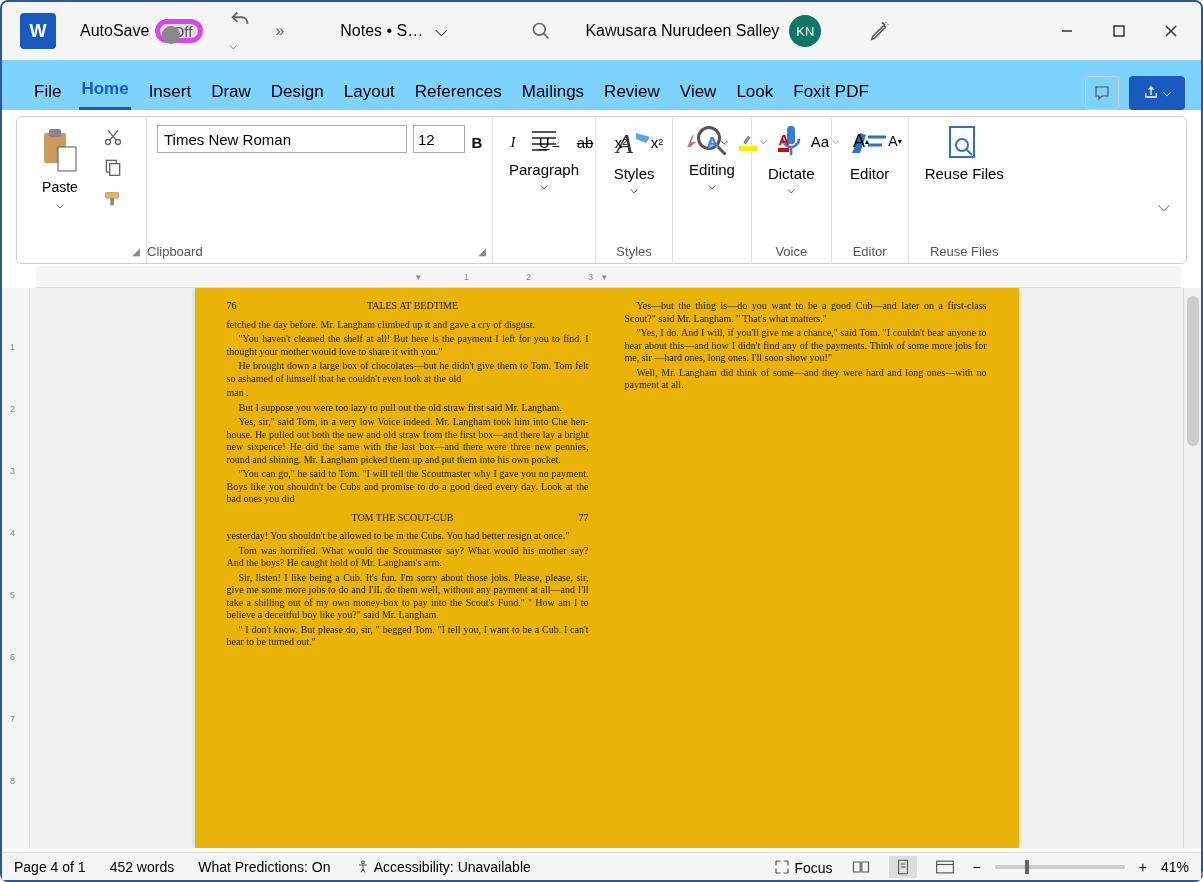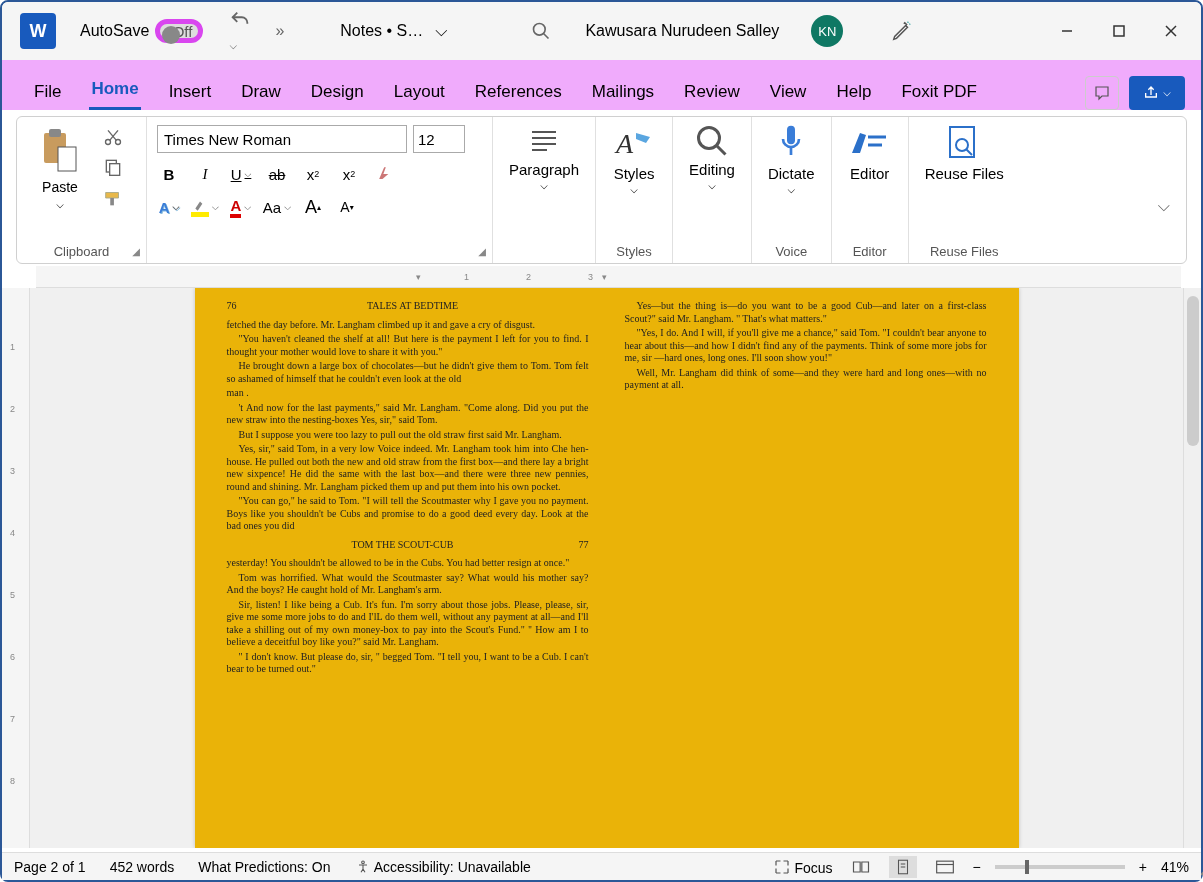--- a/index.html
+++ b/index.html
@@ -9,39 +9,39 @@
 .titlebar { height: 58px; display: flex; align-items: center; background: #f5f5f5; padding: 0 8px; gap: 8px; }
 .word-icon { width: 36px; height: 36px; background: #185abd; color: #fff; display: flex; align-items: center; justify-content: center; font-weight: bold; font-size: 18px; border-radius: 4px; margin-left: 10px; }
 .autosave { display: flex; align-items: center; gap: 6px; margin-left: 16px; font-size: 16px; }
 .toggle { width: 48px; height: 24px; background: #ddd; border-radius: 12px; border: 5px solid #d946ef; position: relative; display: flex; align-items: center; justify-content: flex-end; padding-right: 6px; font-size: 15px; color: #555; }
 .toggle::before { content: ''; width: 18px; height: 18px; background: #888; border-radius: 50%; position: absolute; left: 2px; top: 2px; }
 .undo-btn { font-size: 20px; color: #666; padding: 4px 8px; margin-left: 10px; }
 .more-cmds { font-size: 16px; color: #666; margin-left: 8px; }
 .doc-dropdown { display: flex; align-items: center; gap: 12px; font-size: 16px; margin-left: 48px; }
 .search-icon { margin-left: 70px; padding: 6px; }
 .username { margin-left: 20px; font-size: 16px; text-align: right; }
-.avatar { width: 32px; height: 32px; background: #0f7864; color: #fff; border-radius: 50%; display: flex; align-items: center; justify-content: center; font-size: 13px; margin-left: 24px; }
+.avatar { width: 32px; height: 32px; background: #0f7864; color: #fff; border-radius: 50%; display: flex; align-items: center; justify-content: center; font-size: 13px; margin-left: 2px; }
 .pen-icon { margin-left: 40px; }
 .spacer { flex: 1; }
 .win-btn { width: 44px; height: 38px; display: flex; align-items: center; justify-content: center; }
 
 
-.tabs-row { height: 50px; display: flex; align-items: flex-end; background: #f0abfc; padding: 0 16px 0 30px; gap: 26px; text-align: center; }
+.tabs-row { height: 50px; display: flex; align-items: flex-end; background: #7dd3fc; padding: 0 16px 0 30px; gap: 16px; text-align: center; }
 .tab { font-size: 17px; padding: 8px 2px; cursor: pointer; }
 .tab.active { color: #185abd; border-bottom: 3px solid #185abd; font-weight: 600; }
 .tabs-right { margin-left: auto; display: flex; gap: 10px; align-items: center; }
 .comments-btn { width: 34px; height: 34px; border: 1px solid #ccc; border-radius: 4px; display: flex; align-items: center; justify-content: center; }
 .share-btn { background: #185abd; color: #fff; height: 34px; width: 56px; border-radius: 4px; display: flex; align-items: center; justify-content: center; gap: 4px; }
 
 
 .ribbon { display: flex; background: #fff; border: 1px solid #d0d0d0; border-radius: 6px; margin: 6px 14px 0 14px; height: 148px; }
-.group { border-right: 1px solid #e0e0e0; padding: 6px 10px 4px 10px; display: flex; flex-direction: column; position: relative; }
+.group { border-right: 1px solid #e0e0e0; padding: 6px 10px 4px 10px; display: flex; position: relative; }
 .group-label { font-size: 13px; color: #555; text-align: center; margin-top: auto; padding-top: 4px; }
 .group-launcher { position: absolute; bottom: 6px; right: 6px; font-size: 10px; color: #888; }
-.clipboard-group { width: 130px; }
+.clipboard-group { width: 130px; gap: 18px; }
 .paste-area { display: flex; gap: 4px; height: 108px; }
 .paste-btn { display: flex; flex-direction: column; align-items: center; width: 66px; padding-top: 4px; gap: 4px; }
 .clip-icons { display: flex; flex-direction: column; gap: 10px; padding-top: 4px; align-items: center; width: 32px; }
 .font-group { width: 346px; }
 .font-row1 { display: flex; gap: 6px; align-items: center; height: 32px; }
 .font-select { width: 250px; height: 28px; border: 1px solid #aaa; font-size: 15px; padding: 2px 6px; background: #fff; }
 .size-select { width: 52px; height: 28px; border: 1px solid #aaa; font-size: 15px; padding: 2px 4px; background: #fff; }
 .font-row2 { display: flex; gap: 12px; align-items: center; height: 34px; padding-top: 4px; }
 .font-row3 { display: flex; gap: 10px; align-items: center; height: 34px; padding-top: 2px; }
 .ribbon-btn { display: inline-flex; align-items: center; justify-content: center; min-width: 24px; height: 26px; font-size: 15px; }
@@ -138,21 +138,21 @@
   <div class="tab">File</div>
   <div class="tab active">Home</div>
   <div class="tab">Insert</div>
   <div class="tab">Draw</div>
   <div class="tab">Design</div>
   <div class="tab">Layout</div>
   <div class="tab">References</div>
   <div class="tab">Mailings</div>
   <div class="tab">Review</div>
   <div class="tab">View</div>
-  <div class="tab">Help</div>
+  <div class="tab">Look</div>
   <div class="tab">Foxit PDF</div>
   <div class="tabs-right">
     <div class="comments-btn">
       <svg width="18" height="18" viewBox="0 0 24 24" fill="none" stroke="#555" stroke-width="1.6">
           <path d="M4 4h16v12H12l-4 4v-4H4z"></path>
         </svg>
     </div>
     <div class="share-btn">
       <svg width="16" height="16" viewBox="0 0 24 24" fill="none" stroke="#fff" stroke-width="2">
           <path d="M4 12v6h16v-6M12 3v12M8 7l4-4 4 4"></path>
@@ -339,21 +339,20 @@
       <div class="col">
         <div class="page-header">
           <span>76</span>
           <span>TALES AT BEDTIME</span>
           <span></span>
         </div>
         <div class="para noind">fetched the day before. Mr. Langham climbed up it and gave a cry of disgust.</div>
         <div class="para">"You haven't cleaned the shelf at all! But here is the payment I left for you to find. I thought your mother would love to share it with you."</div>
         <div class="para">He brought down a large box of chocolates—but he didn't give them to Tom. Tom felt so ashamed of himself that he couldn't even look at the old</div>
         <div class="para noind">man .</div>
-        <div class="para">'t And now for the last payments," said Mr. Langham. "Come along. Did you put the new straw into the nesting-boxes Yes, sir," said Tom.</div>
         <div class="para">But I suppose you were too lazy to pull out the old straw first said Mr. Langham.</div>
         <div class="para">Yes, sir," said Tom, in a very low Voice indeed. Mr. Langham took him into Che hen-house. He pulled out both the new and old straw from the first box—and there lay a bright new sixpence! He did the same with the last box—and there were three new pennies, round and shining. Mr. Langham picked them up and put them into his own pocket.</div>
         <div class="para">"You can go," he said to Tom. "I will tell the Scoutmaster why I gave you no payment. Boys like you shouldn't be Cubs and promise to do a good deed every day. Look at the bad ones you did</div>
         <div class="page-header" style="margin-top:6px;">
           <span></span>
           <span>TOM THE SCOUT-CUB</span>
           <span>77</span>
         </div>
         <div class="para noind">yesterday! You shouldn't be allowed to be in the Cubs. You had better resign at once."</div>
         <div class="para">Tom was horrified. What would the Scoutmaster say? What would his mother say? And the boys? He caught hold of Mr. Langham's arm.</div>
@@ -366,21 +365,21 @@
         <div class="para">Well, Mr. Langham did think of some—and they were hard and long ones—with no payment at all.</div>
       </div>
     </div>
   </div>
   <div class="scrollbar">
     <div class="scroll-thumb"></div>
   </div>
 </div>
 
 <div class="statusbar">
-  <span>Page 2 of 1</span>
+  <span>Page 4 of 1</span>
   <span>452 words</span>
   <span>What Predictions: On</span>
   <span>
     <svg width="16" height="16" viewBox="0 0 24 24" fill="none" stroke="#555" stroke-width="1.6" style="display:inline;vertical-align:-3px;">
         <circle cx="12" cy="5" r="2"></circle>
         <path d="M6 9h12M12 9v6l-3 5M12 15l3 5"></path>
       </svg>
     <span>Accessibility: Unavailable</span>
   </span>
   <div class="status-right">

